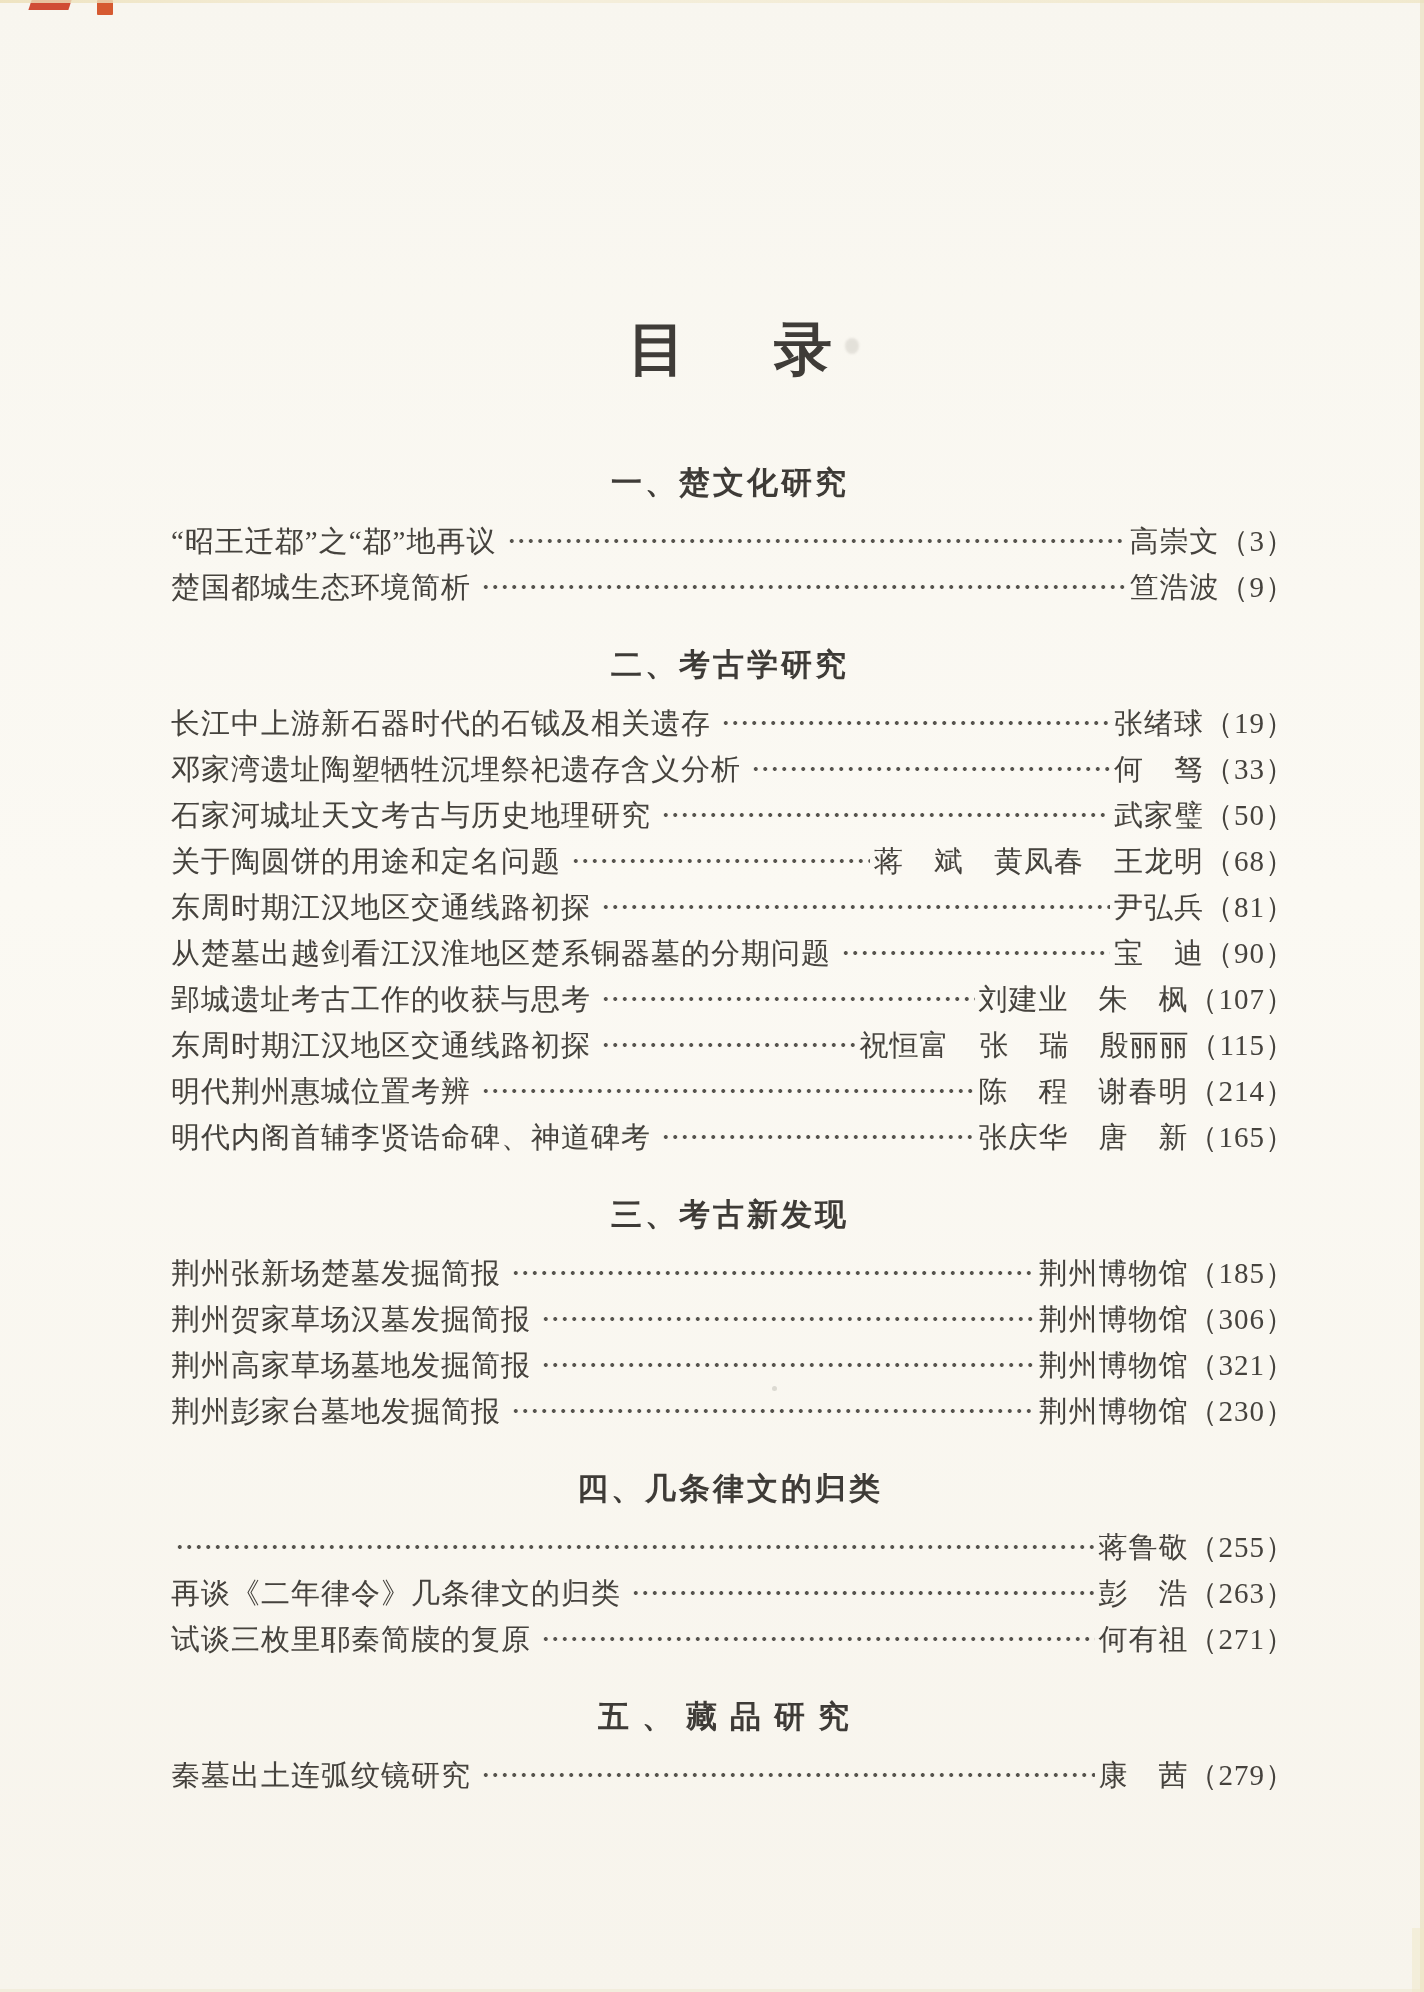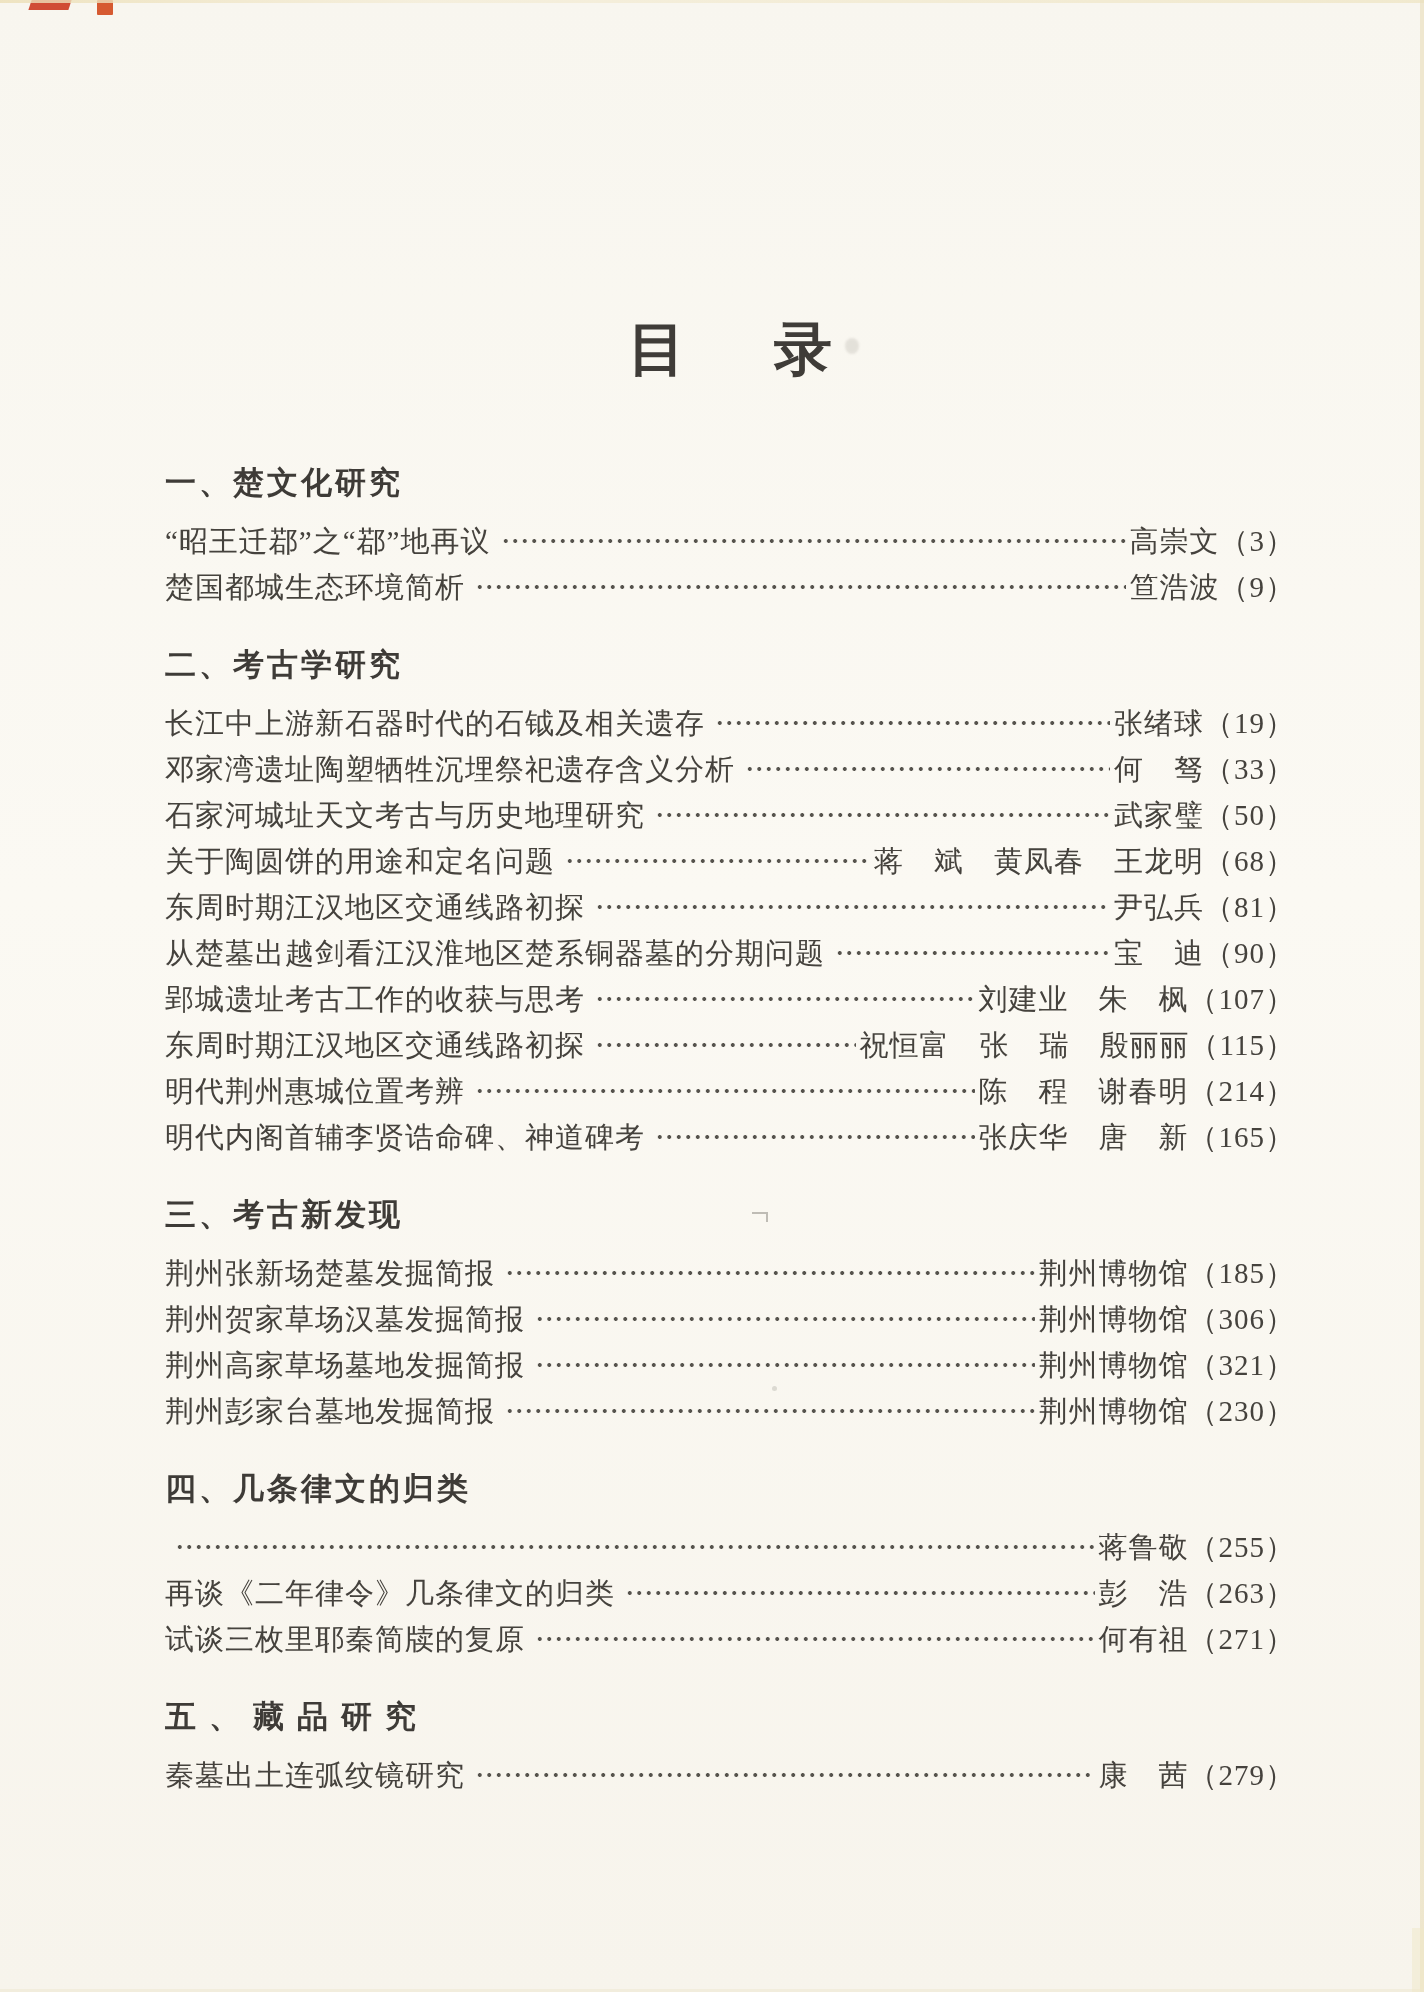--- a/index.html
+++ b/index.html
@@ -19,33 +19,33 @@
   .toc-title {
     display: flex; justify-content: center; gap: 88px;
     height: 76px; line-height: 76px;
     font-size: 58px; font-weight: 700; color: #3f3c38;
     margin-bottom: 26px;
   }
 
   .section-heading {
     font-family: "DejaVu Sans", "Liberation Sans", sans-serif;
     font-weight: 700; font-size: 31px; line-height: 44px;
-    text-align: left; color: #3e3b37;
+    text-align: center; color: #3e3b37;
     letter-spacing: 3px;
     margin: 32px 0 14px 0;
   }
   .section:first-child .section-heading { margin-top: 72px; }
   .section-heading.spaced { letter-spacing: 13px; }
 
   .entry-row {
     display: flex; align-items: baseline;
     font-size: 29px; line-height: 46px;
     color: #45423d;
   }
-  .entry-title { white-space: nowrap; letter-spacing: 1px; }
+  .entry-title { white-space: nowrap; letter-spacing: 1px; margin-left: 6px; }
   .dot-leader {
     flex: 1 1 auto; min-width: 24px; height: 46px;
     align-self: center; margin: 0 4px 0 10px;
     background-image: radial-gradient(circle, #55524c 1.7px, rgba(85,82,76,0) 2.2px);
     background-size: 9.5px 46px;
     background-position: left center;
     background-repeat: repeat-x;
   }
   .entry-authors { white-space: nowrap; letter-spacing: 1px; }
   .entry-page { white-space: nowrap; letter-spacing: 1px; }

